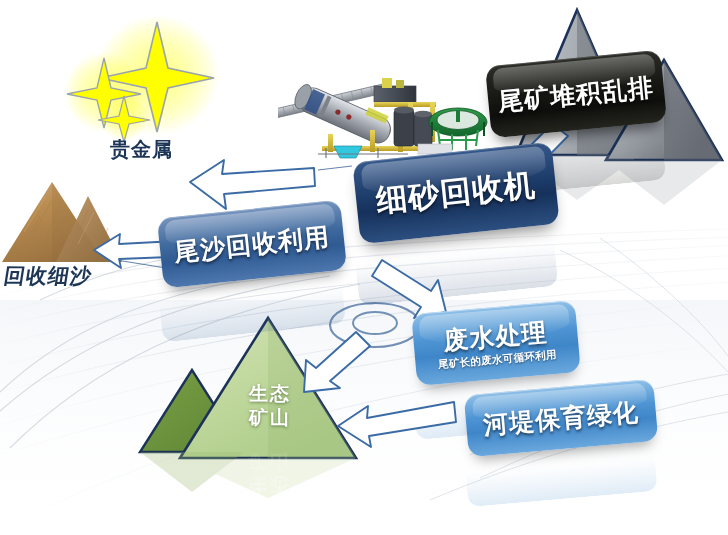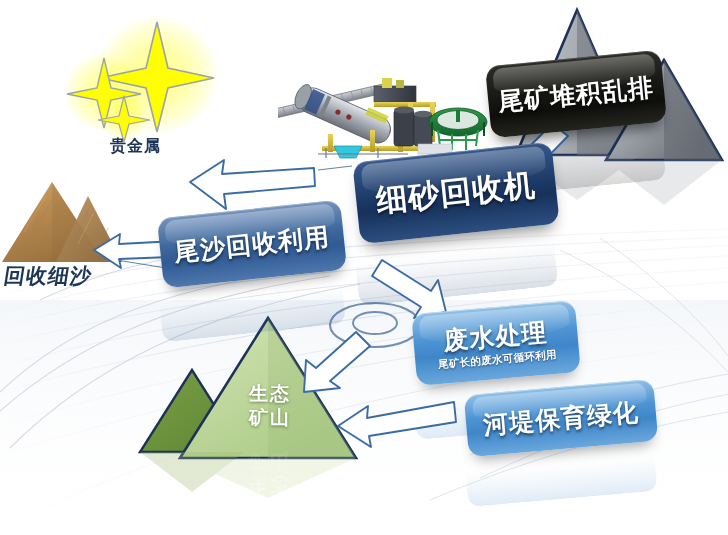--- a/index.html
+++ b/index.html
@@ -112,21 +112,21 @@
   }
 
   
   .caption{
     position:absolute;
     font-weight:bold;
     color:#1d3557;
     white-space:nowrap;
     text-shadow:0 1px 0 rgba(255,255,255,.9);
   }
-  #cap-metal{left:110px;top:136px;font-size:16px;letter-spacing:1px;}
+  #cap-metal{left:110px;top:136px;font-size:20px;letter-spacing:1px;}
   #cap-sand{left:4px;top:262px;font-size:21px;letter-spacing:1px;
             transform:skewX(-9deg);}
 
   
   #eco-text{
     position:absolute;left:228px;top:382px;width:84px;
     color:#ffffff;font-weight:bold;font-size:19px;line-height:1.25;
     text-align:center;letter-spacing:2px;
     text-shadow:0 1px 3px rgba(70,95,45,.75);
     z-index:14;

